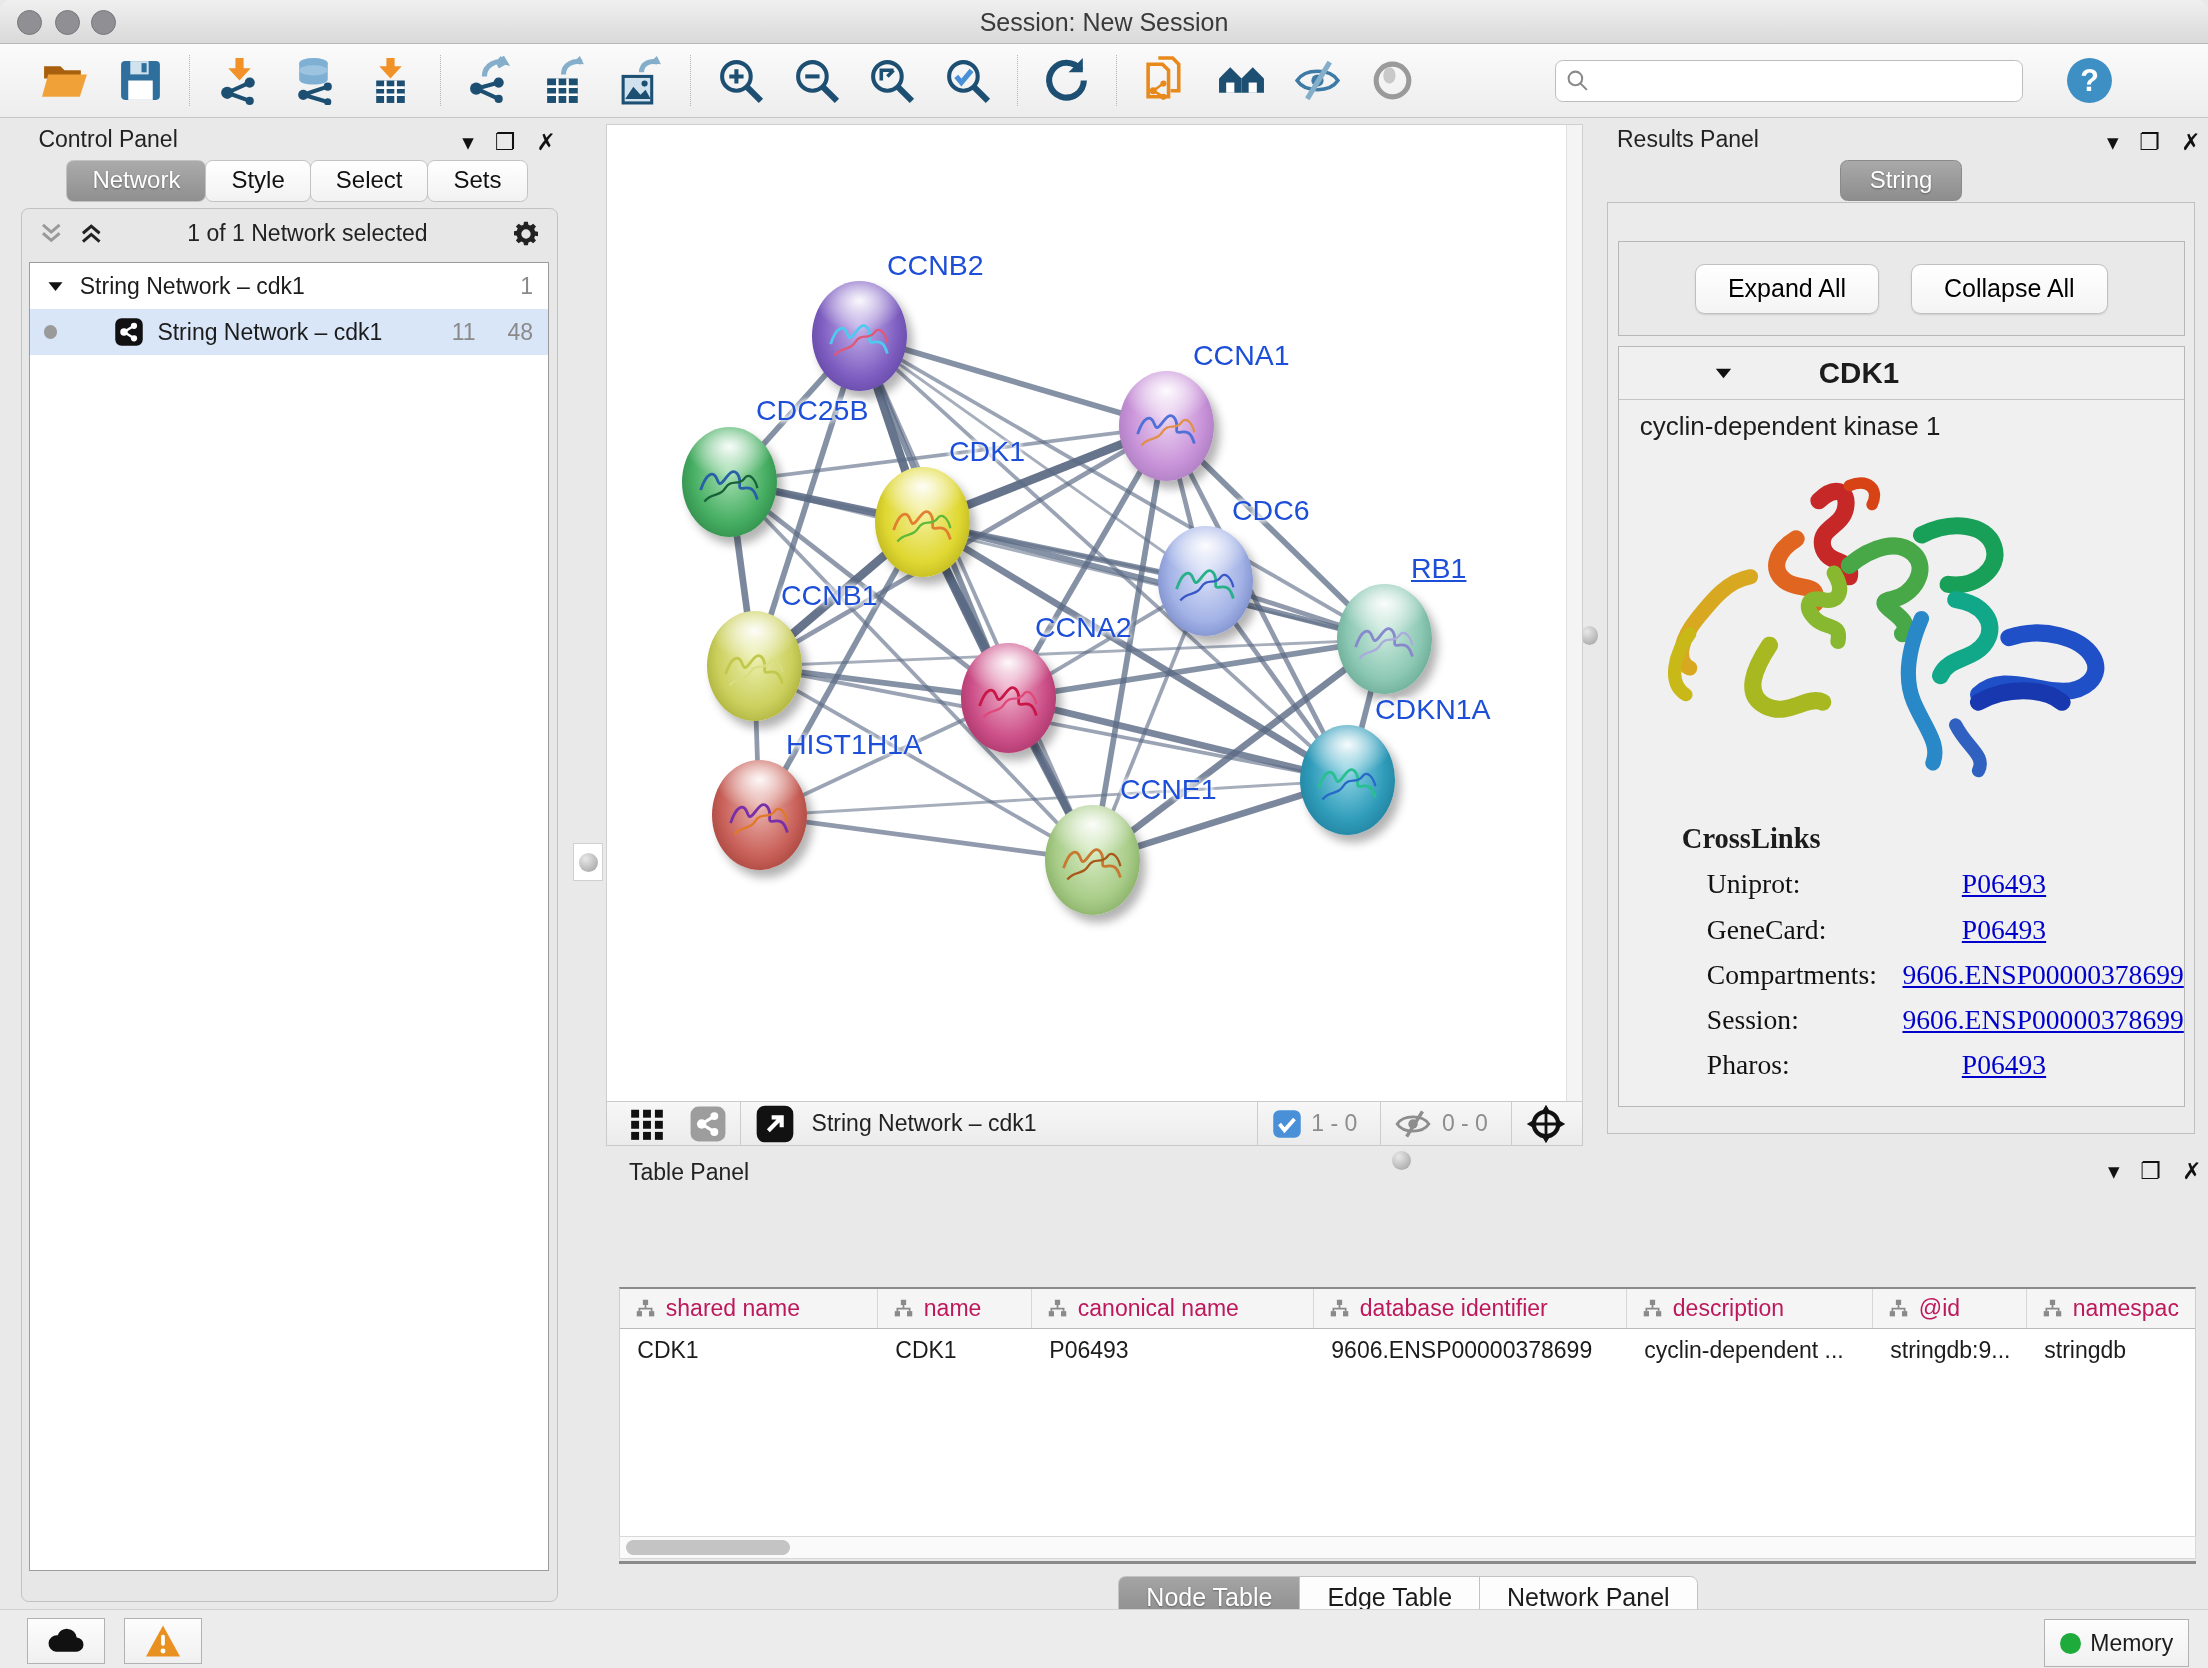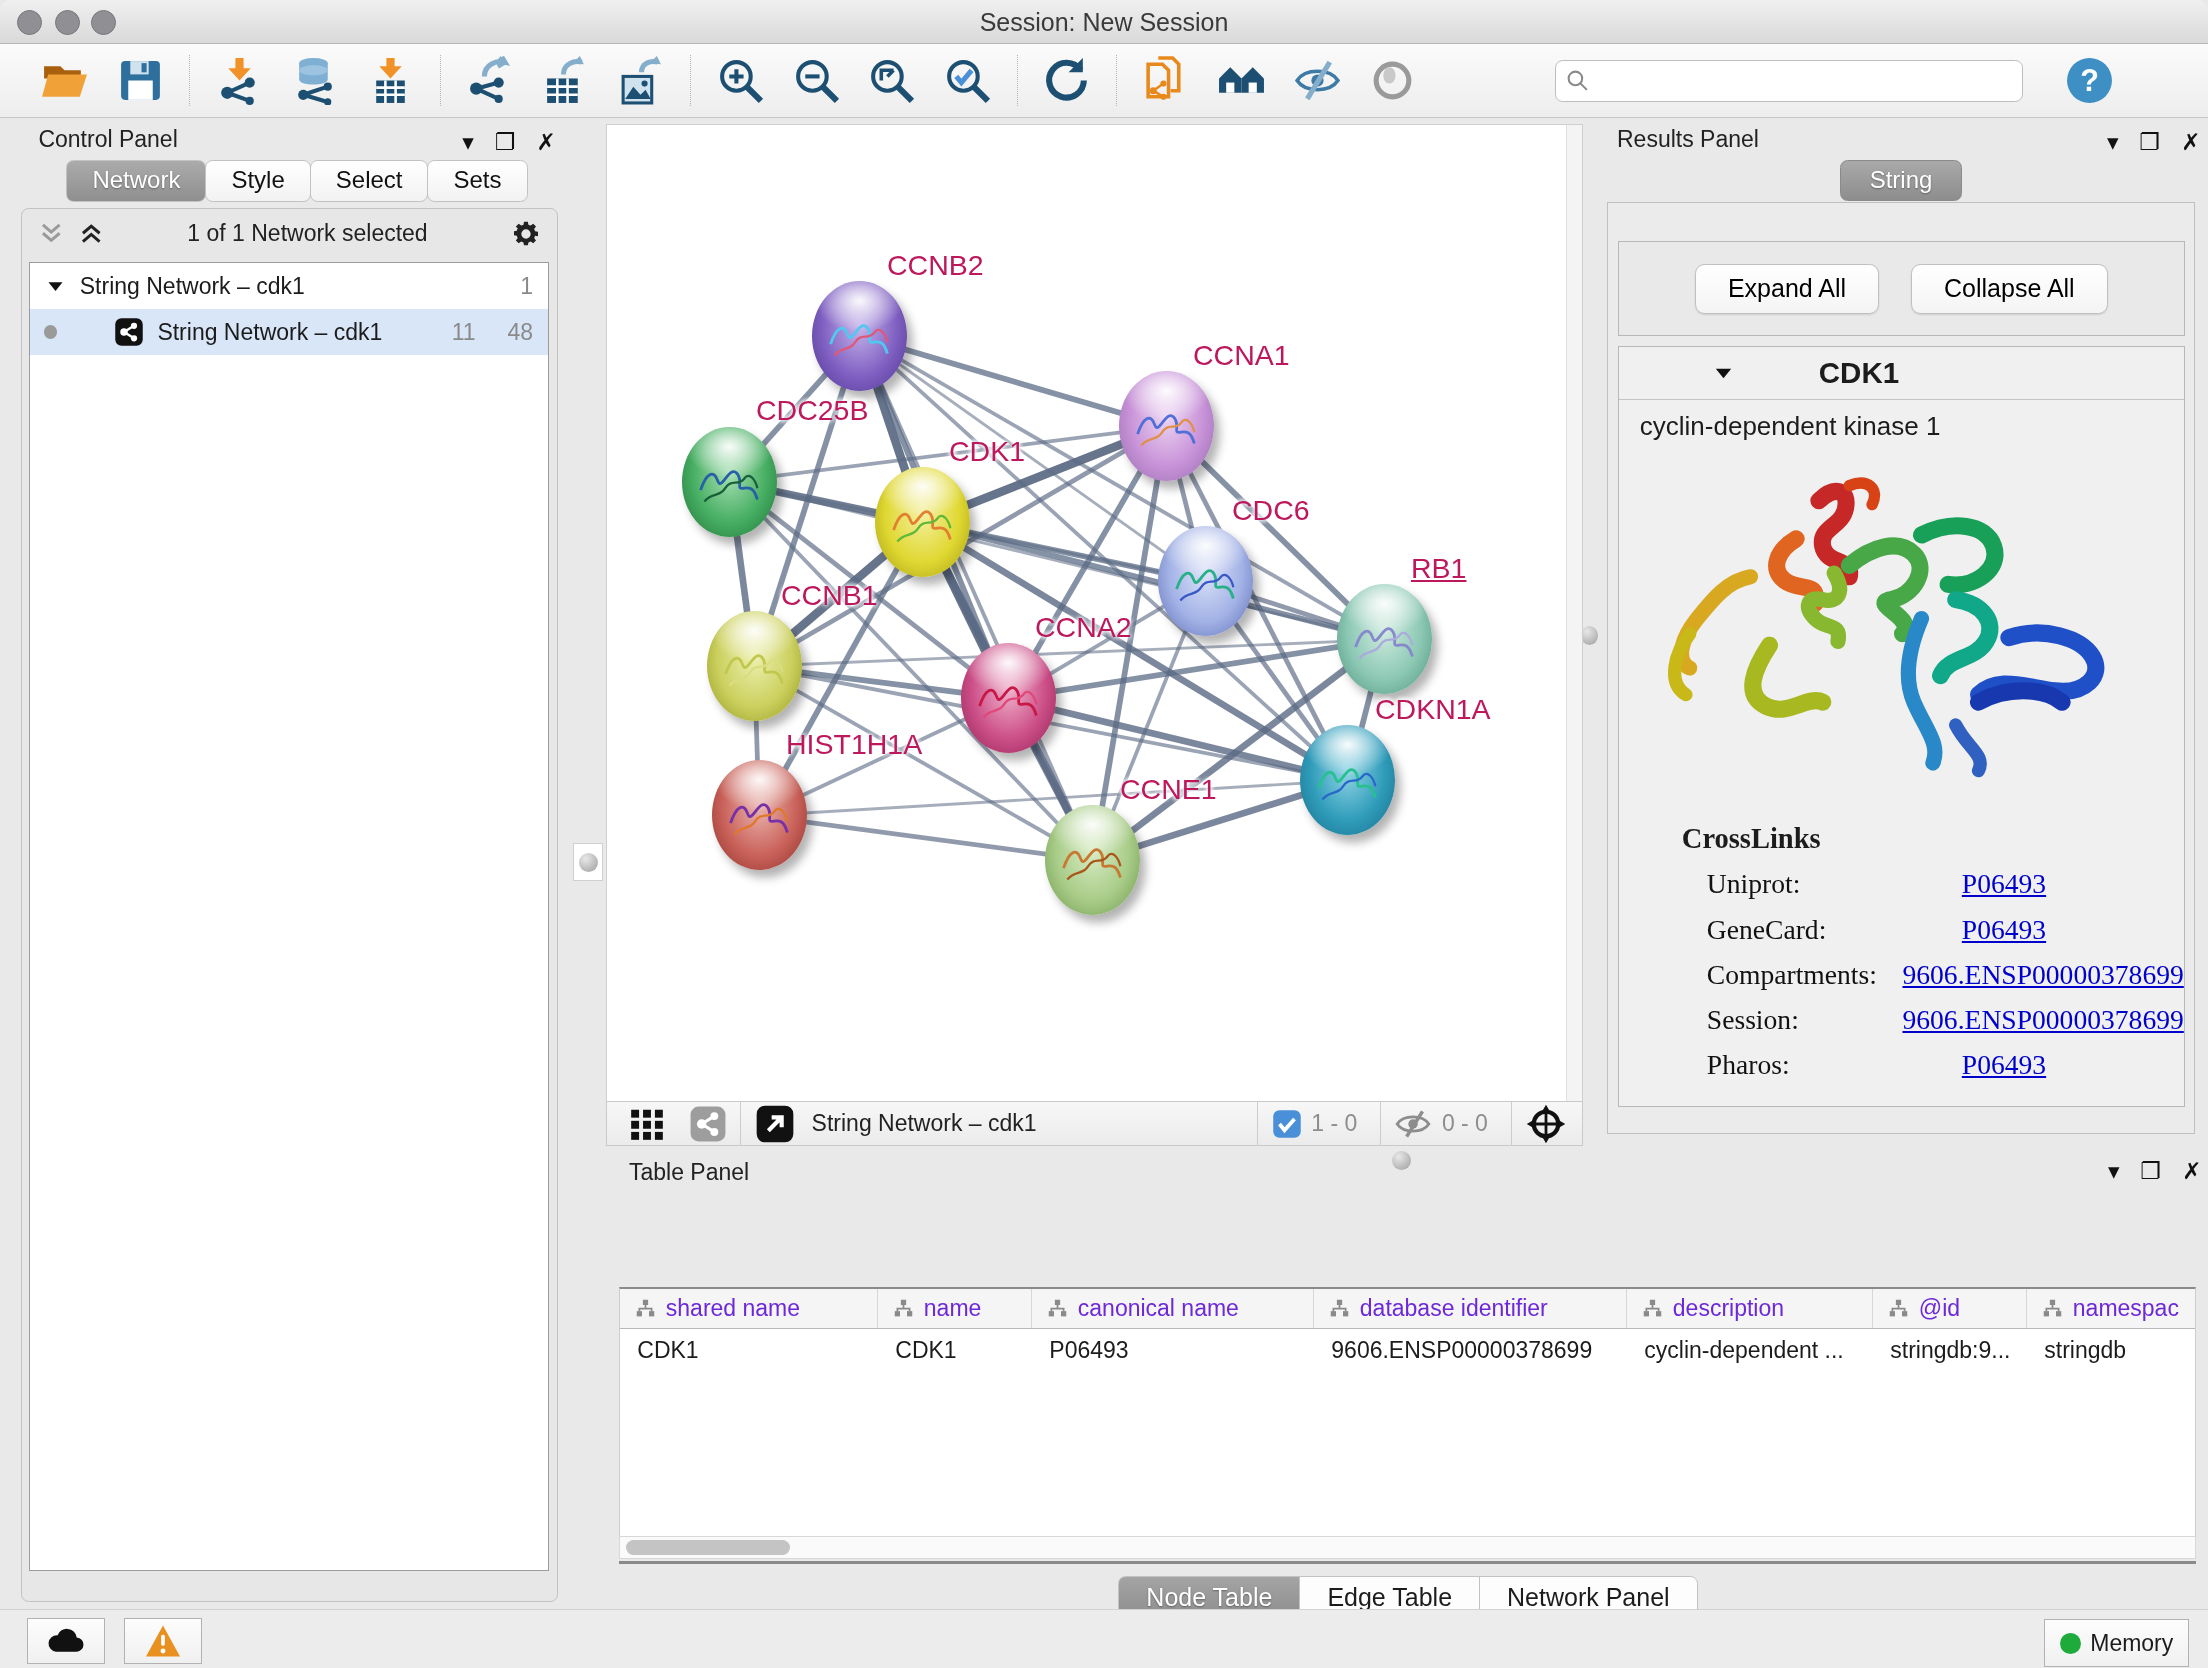--- a/index.html
+++ b/index.html
@@ -49,21 +49,21 @@
 
   
   .net-canvas { position:absolute; left:606px; top:124px; width:977px; height:978px;
     background:#fff; border:1px solid #cfcfcf; }
   .net-scroll-v { position:absolute; left:1566px; top:125px; width:16px; height:976px; background:#f4f4f4; border-left:1px solid #e0e0e0; }
   #graph-wrap { position:absolute; left:0; top:0; width:100%; height:100%; overflow:hidden; }
   #edges-svg { position:absolute; left:0; top:0; }
   .gnode { position:absolute; width:95px; height:110px; border-radius:50%;
     box-shadow:5.7px 7.6px 9.5px rgba(0,0,0,.30); }
   .gnode svg { position:absolute; left:11.4px; top:25px; }
-  .gnode-label { position:absolute; font-size:28.5px; color:#be185d;
+  .gnode-label { position:absolute; font-size:28.5px; color:#1d4ed8;
     text-shadow:0 0 4.8px #fff,0 0 4.8px #fff,0 0 4.8px #fff; white-space:nowrap; }
   .net-toolbar { position:absolute; left:606px; top:1101px; width:977px; height:45px;
     background:linear-gradient(#f7f7f7,#ebebeb); border:1px solid #c9c9c9;
     display:flex; align-items:center; }
   .nt-sep { width:0; height:44px; border-left:1px solid #cccccc; margin:0 13.3px; }
   .nt-title { font-size:23px; color:#222; margin-left:17px; flex:1; }
   .nt-count { font-size:23px; color:#8d8d8d; margin:0 9.5px; }
 
   .split-handle { position:absolute; background:#fff; border:1px solid #d0d0d0; display:flex; align-items:center; justify-content:center; }
   .split-ball { width:19px; height:19px; border-radius:50%; background:radial-gradient(circle at 35% 30%, #e8e8e8, #9d9d9d); }
@@ -96,21 +96,21 @@
   
   .table-panel { position:absolute; left:606px; top:1146px; width:1603px; height:450px; }
   .tp-header { position:relative; height:42px; padding-left:23px; padding-top:13.3px; }
   .tp-toolbar { position:absolute; left:13.3px; top:59px; width:1577px; height:82px;
     background:#e2e2e2; border:1px solid #cdcdcd; border-bottom:none; display:flex; align-items:center; }
   .tp-toolbar .tico { margin-left:25px; }
   .fx { font-family:"Liberation Serif","DejaVu Serif",serif; font-style:italic; font-size:38px; color:#a8a8a8; margin-left:28.5px; }
   .tp-table { position:absolute; left:13.3px; top:141px; width:1577px; height:249px;
     background:#fff; border-top:2.9px solid #8a8a8a; border-left:1px solid #cdcdcd; border-right:1px solid #cdcdcd; overflow:hidden; }
   .thead { display:flex; height:40px; background:#f5f5f5; border-bottom:1px solid #b9b9b9; }
-  .th { display:flex; align-items:center; gap:9.5px; padding-left:15px; font-size:23px; color:#6d28d9;
+  .th { display:flex; align-items:center; gap:9.5px; padding-left:15px; font-size:23px; color:#be185d;
     border-right:1px solid #d7d7d7; flex:0 0 auto; overflow:hidden; white-space:nowrap; }
   .trow { display:flex; height:42px; align-items:center; }
   .td { padding-left:17px; font-size:23px; flex:0 0 auto; overflow:hidden; white-space:nowrap; }
   .tp-scroll { position:absolute; left:13.3px; top:390px; width:1577px; height:23px; background:#fafafa;
     border:1px solid #d8d8d8; }
   .tp-thumb { position:absolute; left:5.7px; top:2.9px; width:164px; height:15px; background:#c4c4c4; border-radius:7.6px; }
   .tp-bottomline { position:absolute; left:13.3px; top:415px; width:1577px; height:2.9px; background:#8a8a8a; }
   .tp-tabs { position:absolute; left:0; top:430px; width:100%; text-align:center; }
   .tp-tab { display:inline-block; font-size:25px; padding:5.7px 27px 7.6px; background:#fdfdfd;
     border:1px solid #c2c2c2; margin-right:-1px; }

